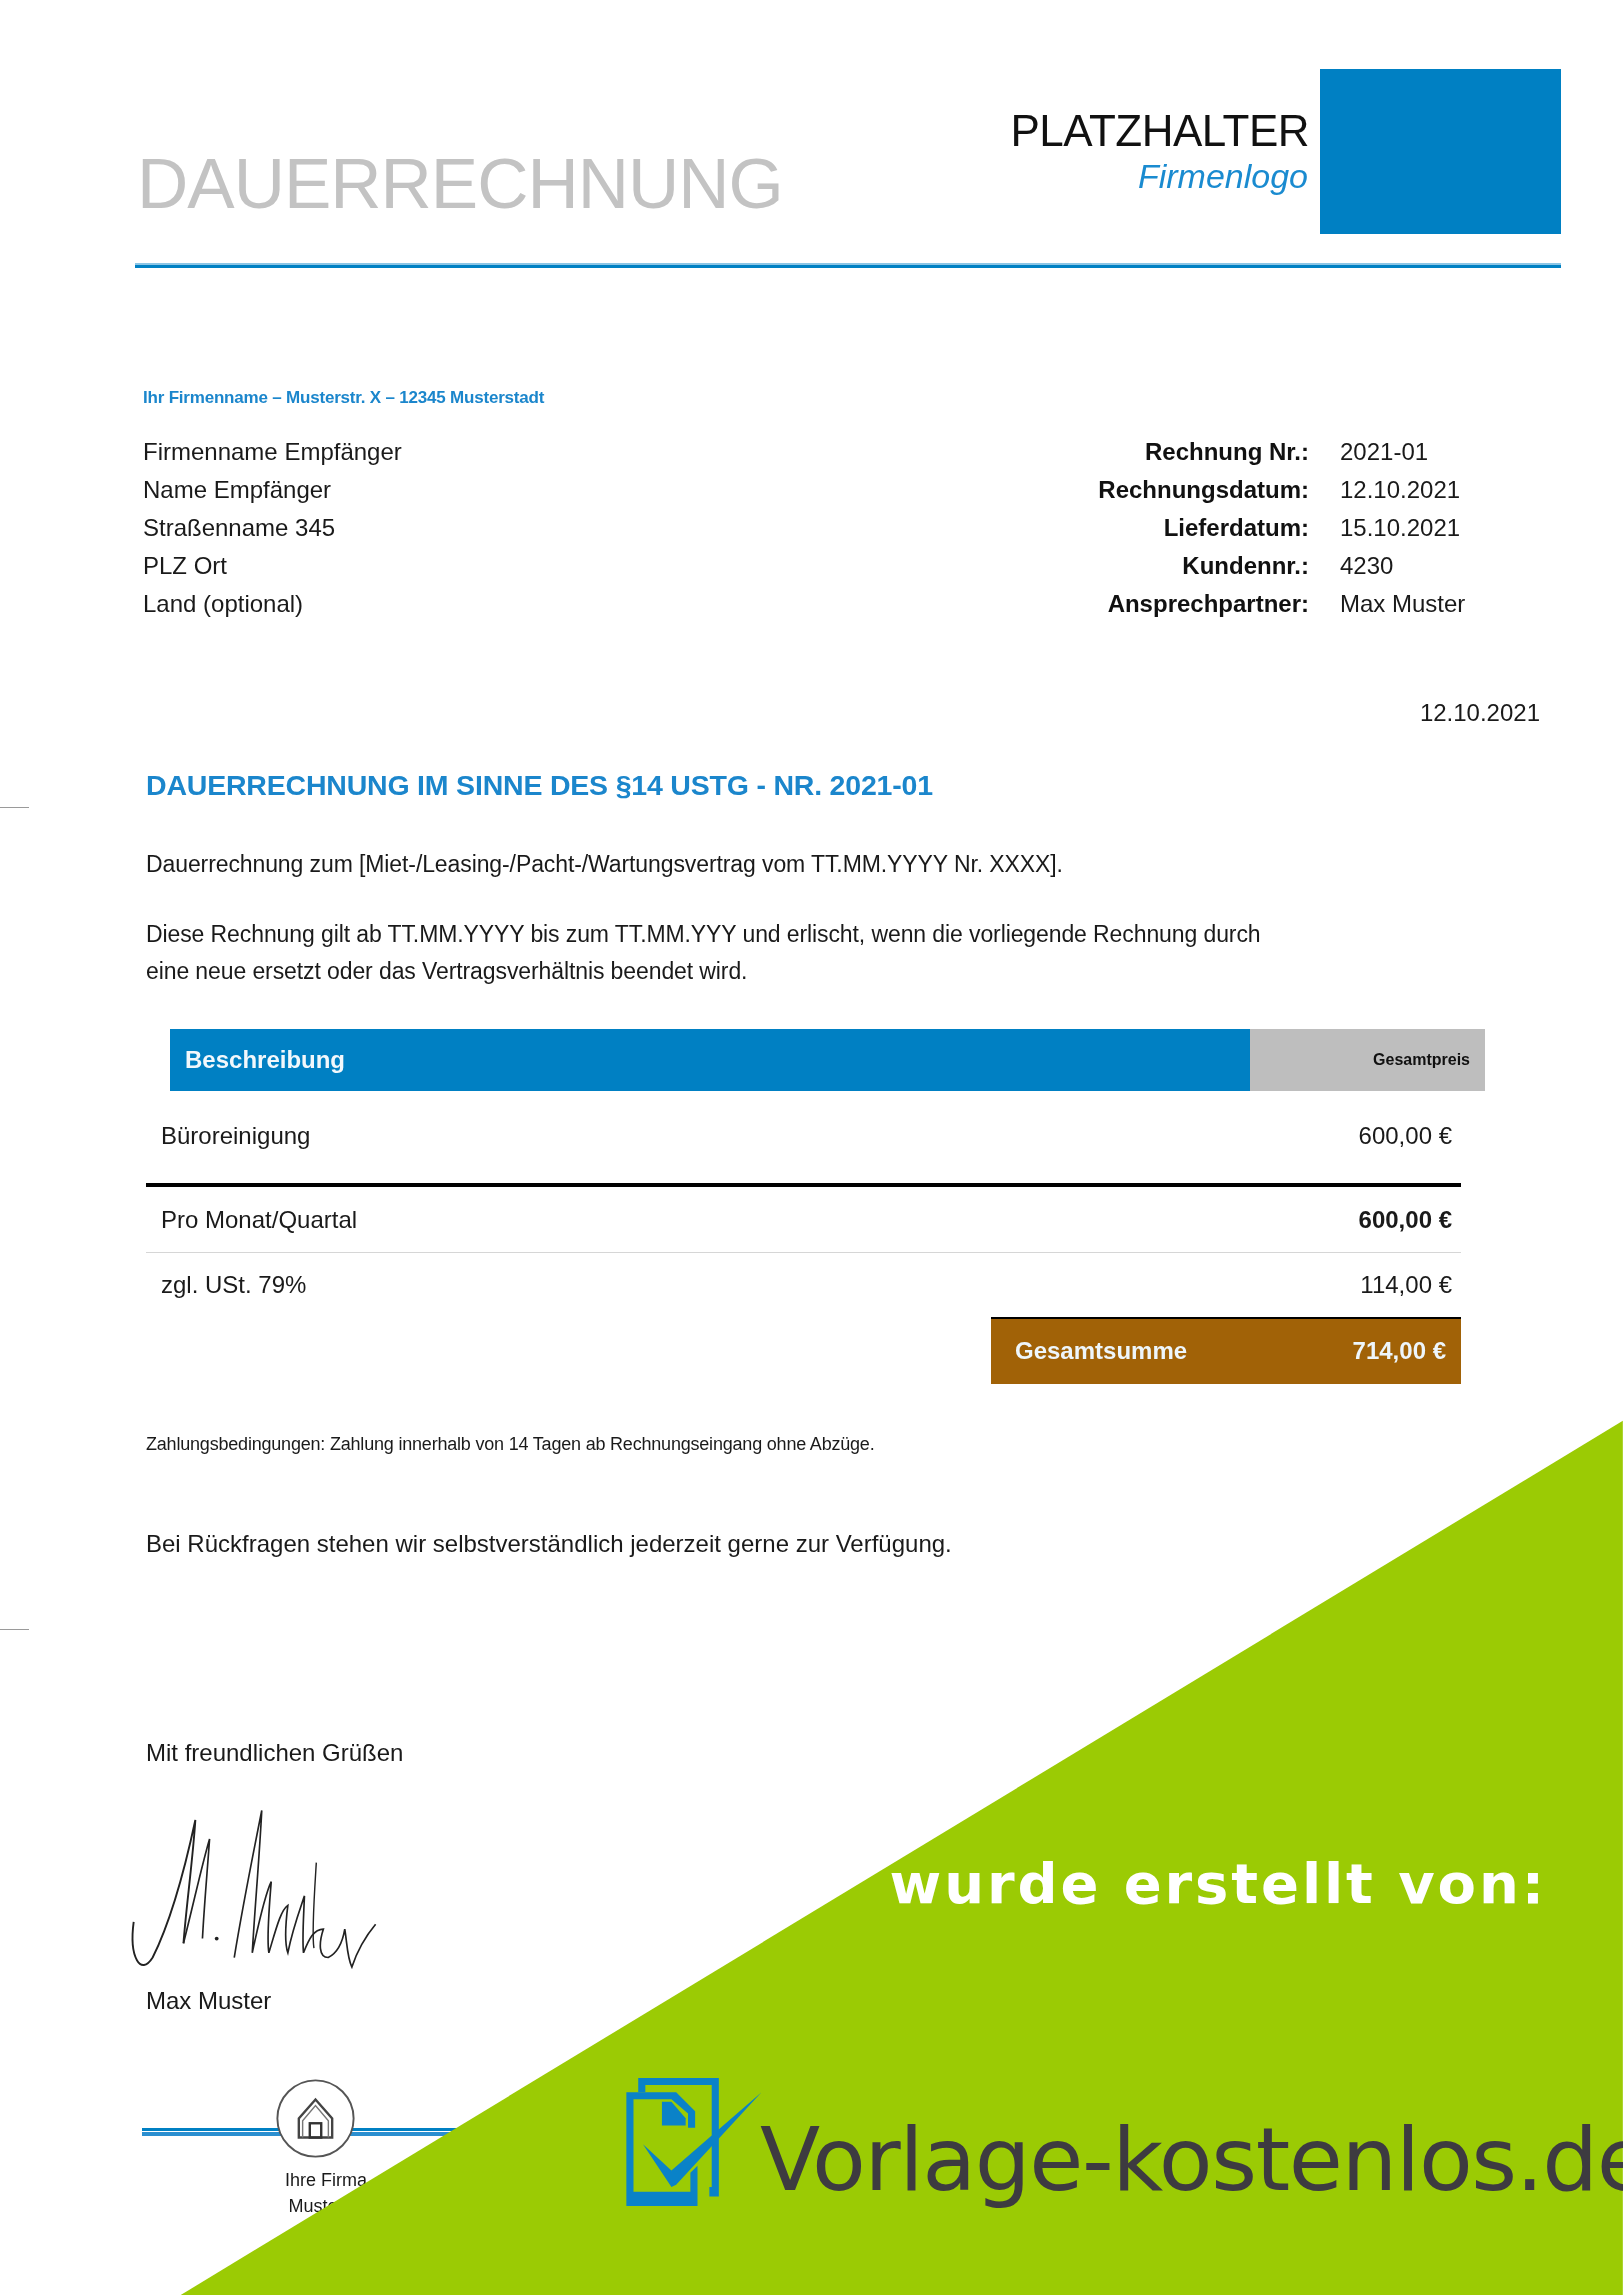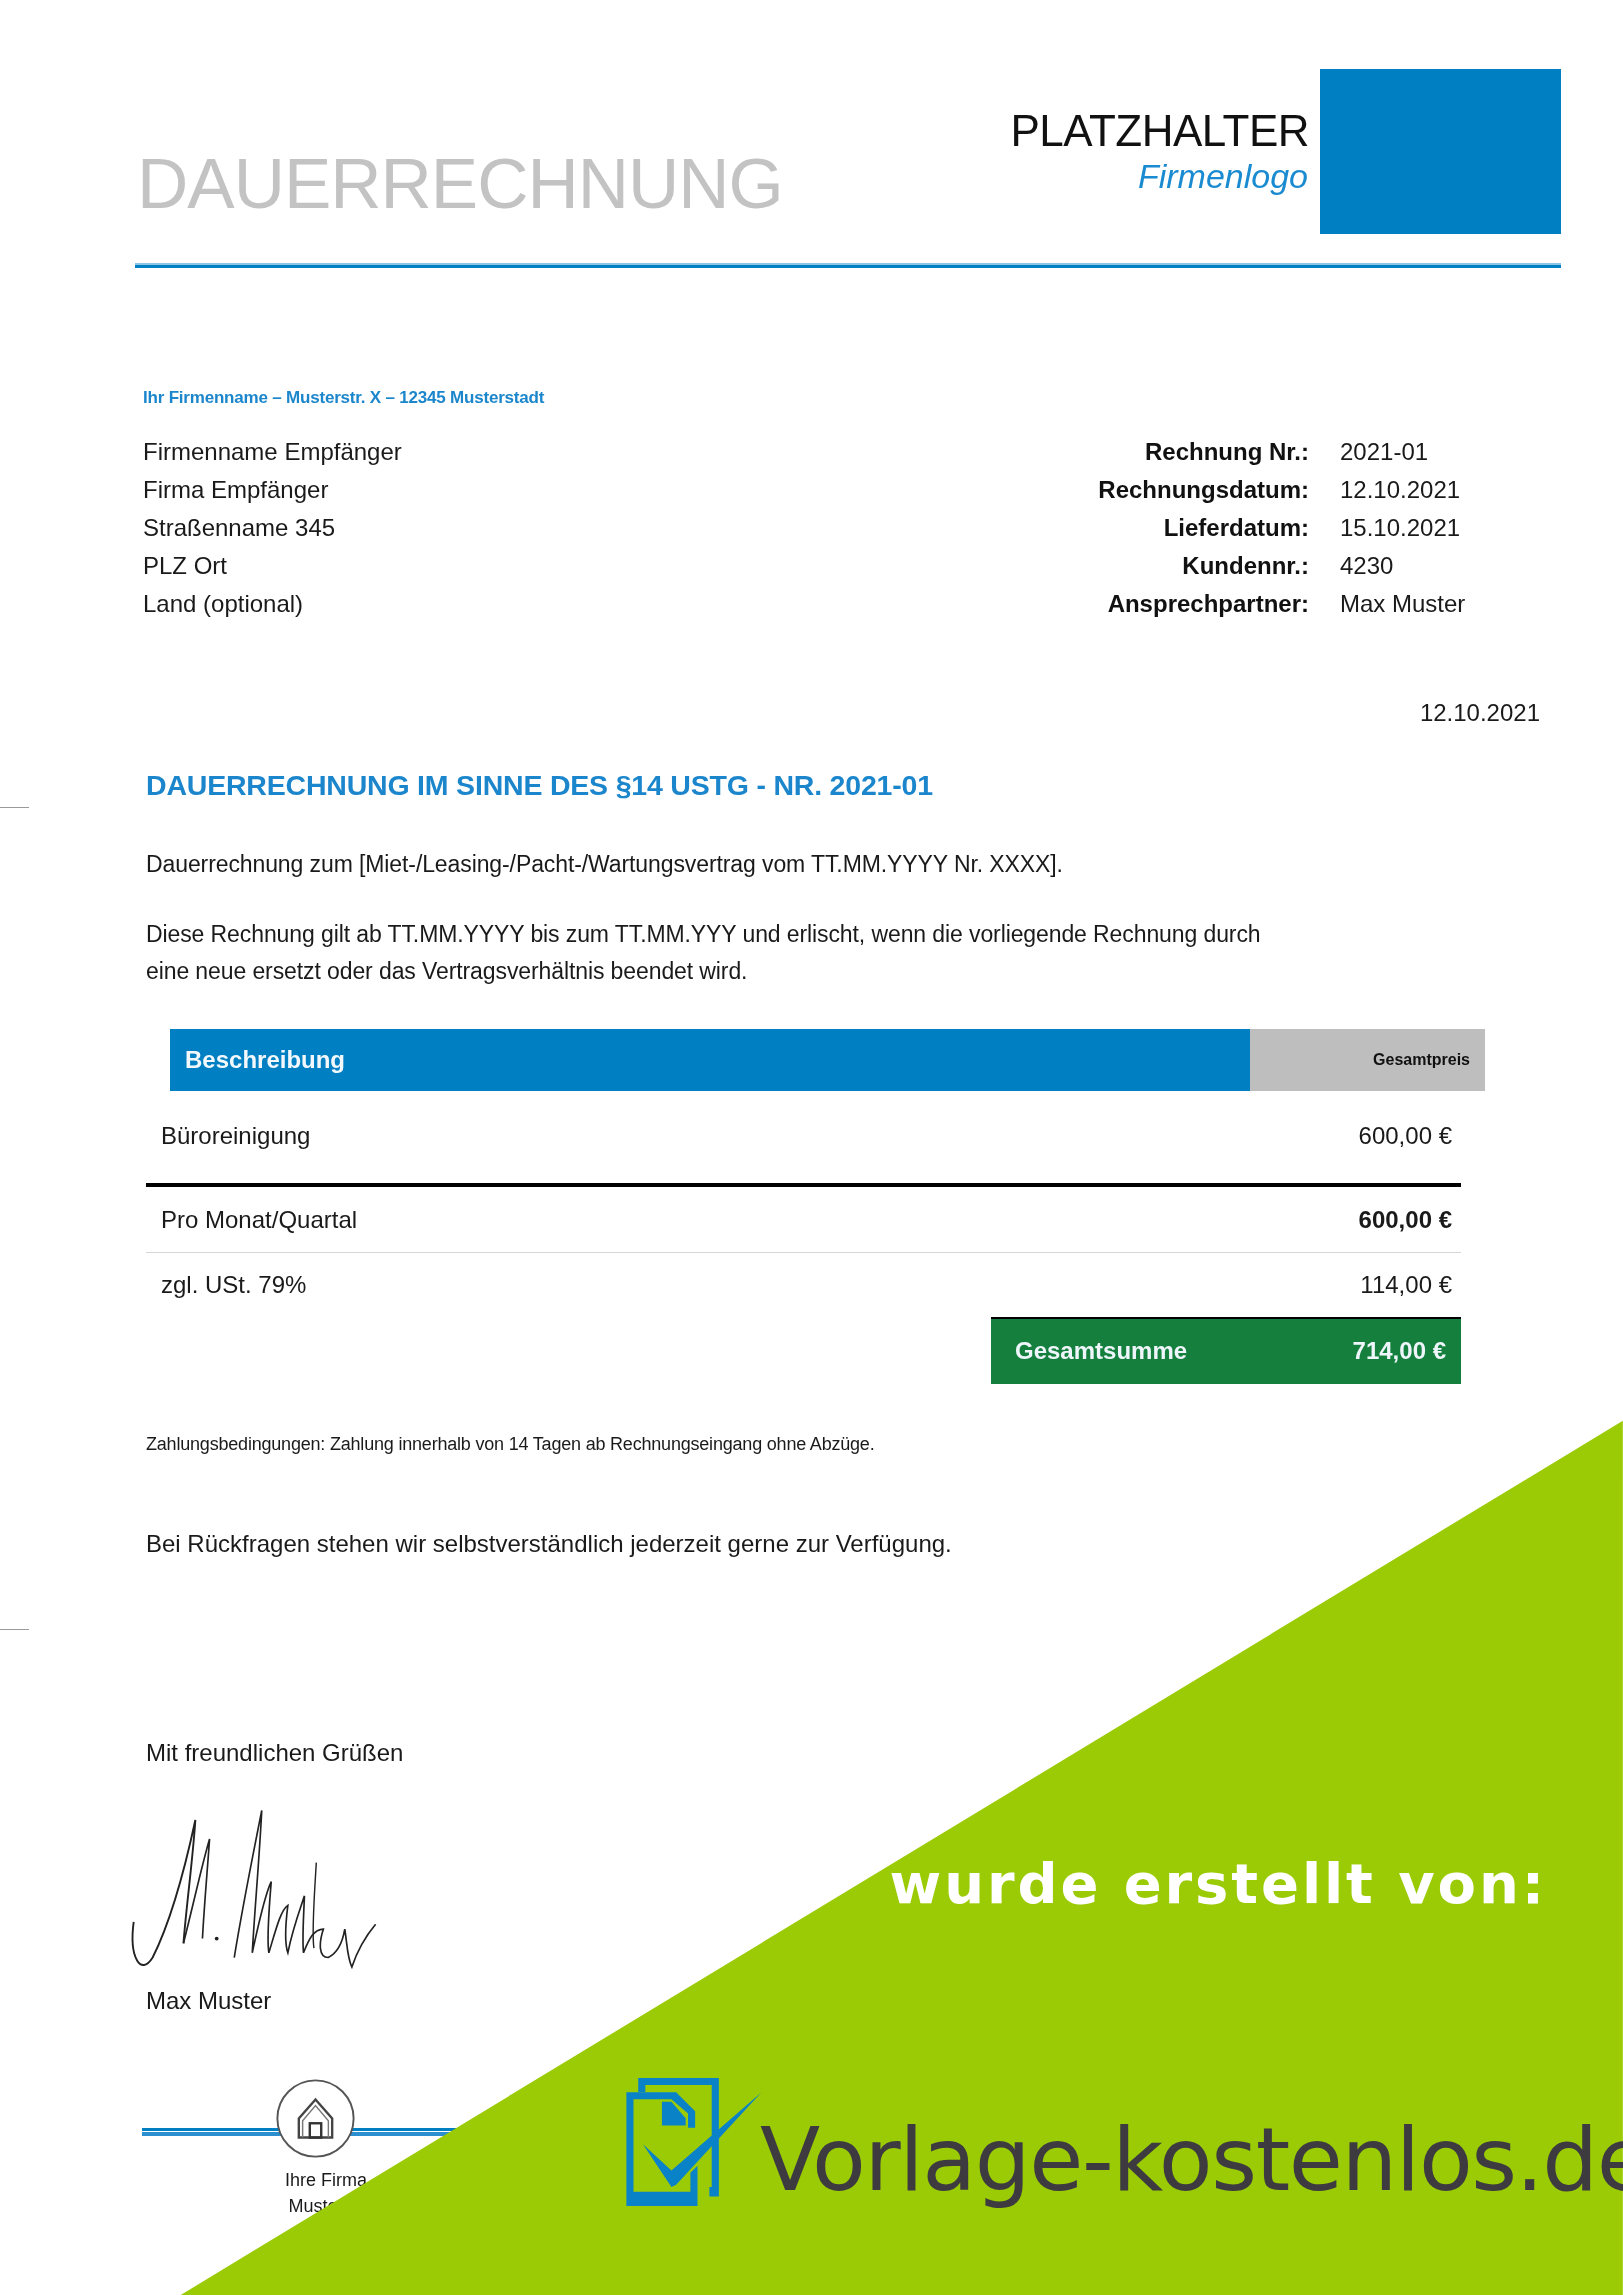--- a/index.html
+++ b/index.html
@@ -28,21 +28,21 @@
   .th-desc { position:absolute; left:0; top:0; width:1080px; height:62px; background:#0080c3; color:#f2f8fc;
              font-size:24px; font-weight:bold; line-height:62px; padding-left:15px; box-sizing:border-box; }
   .th-price { position:absolute; left:1080px; top:0; width:235px; height:62px; background:#bebebe; color:#111;
               font-size:16px; font-weight:bold; line-height:62px; text-align:right; padding-right:15px; box-sizing:border-box; }
   .tr { position:relative; font-size:24px; color:#1a1a1a; }
   .tr .c1 { position:absolute; left:15px; white-space:nowrap; }
   .tr .c2 { position:absolute; right:9px; white-space:nowrap; }
   .bold { font-weight:bold; }
   .thick-line { position:absolute; left:0; width:1315px; height:3.8px; background:#000; }
   .thin-line { position:absolute; left:0; width:1315px; height:1.4px; background:#d6d6d6; }
-  .total-box { position:absolute; left:845px; top:288px; width:470px; height:67px; background:#15803d; border-top:2.9px solid #000; box-sizing:border-box; }
+  .total-box { position:absolute; left:845px; top:288px; width:470px; height:67px; background:#a16207; border-top:2.9px solid #000; box-sizing:border-box; }
   .total-label { position:absolute; left:24px; top:0; line-height:64px; font-size:24px; font-weight:bold; color:#eef6fb; white-space:nowrap; }
   .total-value { position:absolute; right:15px; top:0; line-height:64px; font-size:24px; font-weight:bold; color:#eef6fb; white-space:nowrap; }
   .terms { left:146px; top:1434px; font-size:18px; color:#1a1a1a; white-space:nowrap; letter-spacing:-0.2px; }
   .closing { left:146px; top:1530px; font-size:24px; color:#1a1a1a; white-space:nowrap; }
   .greeting { left:146px; top:1739px; font-size:24px; color:#1a1a1a; white-space:nowrap; }
   .signature { left:124px; top:1801px; width:285px; height:185px; }
   .signer { left:146px; top:1987px; font-size:24px; color:#1a1a1a; white-space:nowrap; }
   .footer-line1 { left:142px; top:2128px; width:451px; height:3.3px; background:#0080c3; }
   .footer-line2 { left:142px; top:2132px; width:451px; height:3.8px; background:#2b8fd0; }
   .house { left:275px; top:2078px; width:81px; height:81px; }
@@ -59,21 +59,21 @@
 <div class="abs doc-title">DAUERRECHNUNG</div>
 <div class="abs logo-main">PLATZHALTER</div>
 <div class="abs logo-sub">Firmenlogo</div>
 <div class="abs logo-box"></div>
 <div class="abs rule-top"></div>
 <div class="abs rule-bot"></div>
 
 <div class="abs sender">Ihr Firmenname – Musterstr. X – 12345 Musterstadt</div>
 <div class="abs recipient">
   <div>Firmenname Empfänger</div>
-  <div>Firma Empfänger</div>
+  <div>Name Empfänger</div>
   <div>Straßenname 345</div>
   <div>PLZ Ort</div>
   <div>Land (optional)</div>
 </div>
 
 <div class="abs meta">
   <div class="meta-row">
     <span class="meta-label">Rechnung Nr.:</span>
     <span class="meta-value">2021-01</span>
   </div>

